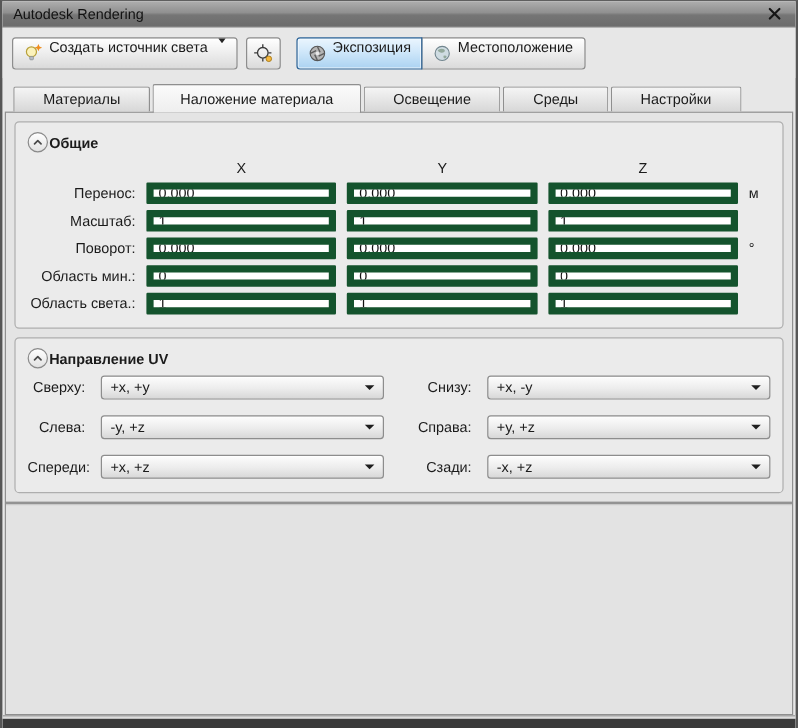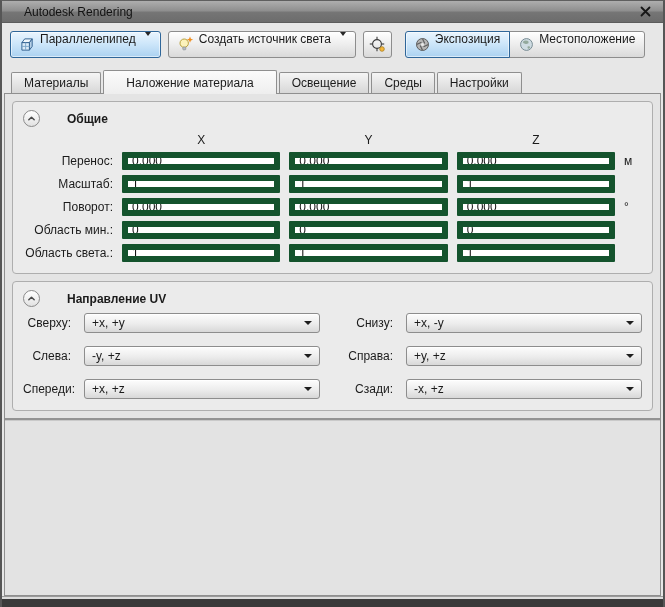--- a/index.html
+++ b/index.html
@@ -13,21 +13,21 @@
     font-size:12px; color:#1b1b1b;
     overflow:hidden;
   }
   
   .titlebar {
     height:22px; flex:none;
     background:linear-gradient(#aeaeae,#909090 45%,#757575 55%,#6c6c6c);
     display:flex; align-items:center; padding:0 7px 0 9px;
     color:#121212; border-bottom:1px solid #5c5c5c;
   }
-  .titlebar .title { flex:1; font-size:12px;margin-left:13px; }
+  .titlebar .title { flex:1; font-size:12px; }
   .close-btn { width:22px; height:18px; display:flex; align-items:center; justify-content:center; cursor:default; }
   
   .toolbar { height:42px; flex:none; display:flex; align-items:center; padding:0 8px; gap:7px; background:#e7e7e7; }
   .tbtn {
     height:27px; display:flex; gap:5px; padding:0 9px;
     border-radius:3px; font-size:12px; color:#1b1b1b; cursor:default;
     font-family:"Liberation Sans", sans-serif;
   }
   .raised { background:linear-gradient(#ffffff,#efefef 45%,#dadada); border:1px solid #8d8d8d; box-shadow:inset 0 1px 0 rgba(255,255,255,.8); }
   .blue   { background:linear-gradient(#eaf5fe,#cfe7fa 45%,#abd2f1); border:1px solid #2f6699; box-shadow:inset 0 0 0 1px rgba(255,255,255,.55); }
@@ -36,39 +36,39 @@
   .icon-only { padding:0 5px; }
   .btn-group { display:flex; margin-left:6px; }
   .btn-group .tbtn { border-radius:0; }
   .btn-group .tbtn:first-child { border-radius:3px 0 0 3px; }
   .btn-group .tbtn:last-child  { border-radius:0 3px 3px 0; }
   .btn-group .tbtn + .tbtn { margin-left:-1px; }
   .btn-group .blue { position:relative; z-index:1; }
   
   .tabstrip { display:flex; align-items:flex-end; padding:5px 0 0 9px; flex:none; position:relative; z-index:4; }
   .tab {
-    padding:3px 12px 3px; margin-right:2px; cursor:default;
+    padding:3px 24px 3px; margin-right:2px; cursor:default;
     border:1px solid #8f8f8f; border-bottom:none; border-radius:2px 2px 0 0;
     background:linear-gradient(#f5f5f5,#e3e3e3 60%,#d7d7d7);
   }
   .tab.active {
     background:linear-gradient(#fbfbfb,#eeeeee);
     padding:5px 22px 4px; margin-bottom:-1px; position:relative; z-index:5;
   }
   
   .content {
     flex:1; margin:0 2px; border:1px solid #8f8f8f;
     background:#e4e4e4; display:flex; flex-direction:column; overflow:hidden;
   }
   .groupbox {
     margin:7px 7px 0; flex:none;
     border:1px solid #aeaeae; border-radius:4px;
     background:#ebebeb; padding:6px 10px 11px;
   }
-  .group-header { display:flex; align-items:center; gap:27px; margin:2px 0 6px; }
+  .group-header { display:flex; align-items:center; gap:1px; margin:2px 0 6px; }
   .collapse-btn {
     width:17px; height:17px; flex:none; border-radius:50%;
     border:1px solid #8a8a8a; background:linear-gradient(#ffffff,#e2e2e2);
     display:flex; align-items:center; justify-content:center; cursor:default;
   }
   .group-title { font-weight:bold; color:#1b1b1b; }
   
   .gen-grid { display:grid; grid-template-columns:90px 1fr 1fr 1fr 18px; column-gap:9px; row-gap:5px; align-items:center; }
   .col-head { text-align:center; color:#1b1b1b; }
   .row-label { text-align:right; white-space:nowrap; }
@@ -101,33 +101,20 @@
   <div class="titlebar">
     <span class="title">Autodesk Rendering</span>
     <span class="close-btn">
       <svg width="11" height="11" viewBox="0 0 11 11">
           <path d="M1.5 1.5 L9.5 9.5 M9.5 1.5 L1.5 9.5" stroke="#161616" stroke-width="1.8" stroke-linecap="round"></path>
         </svg>
     </span>
   </div>
 
   <div class="toolbar">
-    <button class="tbtn blue">
-      <span class="icon">
-        <svg width="15" height="15" viewBox="0 0 16 16">
-          <polygon points="2,6 5,2 13,2 10,6" fill="#f0f6fb" stroke="#2f5f8f" stroke-width="1"></polygon>
-          <polygon points="10,6 13,2 13,10 10,14" fill="#b7d1e7" stroke="#2f5f8f" stroke-width="1"></polygon>
-          <polygon points="2,6 10,6 10,14 2,14" fill="#dcebf7" stroke="#2f5f8f" stroke-width="1"></polygon>
-          <line x1="2" y1="10" x2="10" y2="10" stroke="#7ba4c8" stroke-width="1"></line>
-          <line x1="6" y1="6" x2="6" y2="14" stroke="#7ba4c8" stroke-width="1"></line>
-        </svg>
-      </span>
-      <span>Параллелепипед</span>
-      <span class="caret"></span>
-    </button>
 
     <button class="tbtn raised">
       <span class="icon">
         <svg width="16" height="16" viewBox="0 0 16 16">
           <circle cx="6.2" cy="7.2" r="4.2" fill="#fbf2bb" stroke="#b7a03a" stroke-width="1"></circle>
           <rect x="4.8" y="11" width="3" height="2.8" rx="0.7" fill="#b8bdc3" stroke="#8a9096" stroke-width="0.7"></rect>
           <path d="M12 0.6 L12.9 2.8 L15.1 3.7 L12.9 4.6 L12 6.8 L11.1 4.6 L8.9 3.7 L11.1 2.8 Z" fill="#ef8d1d"></path>
         </svg>
       </span>
       <span>Создать источник света</span>

